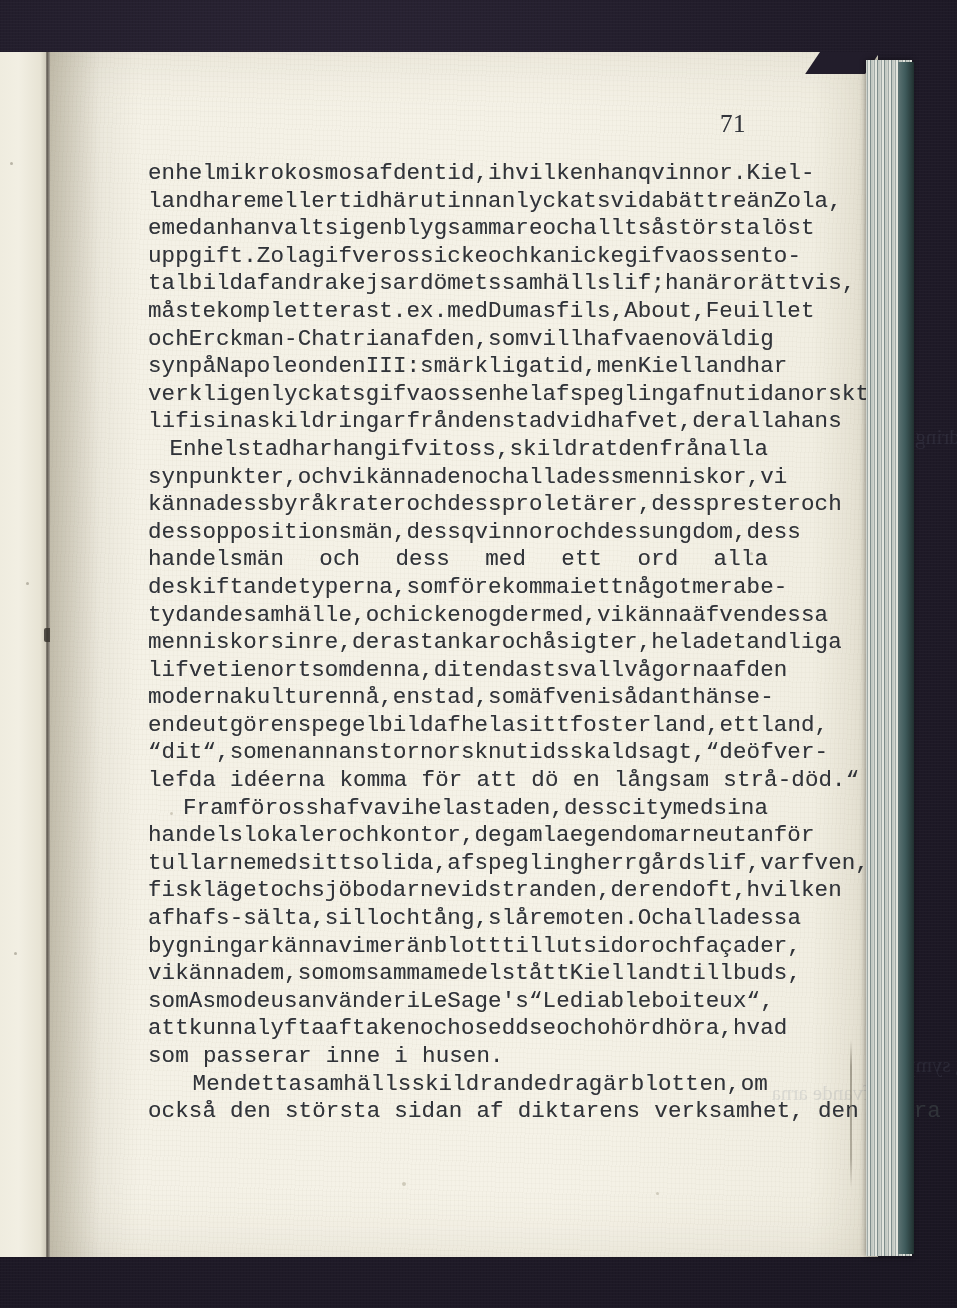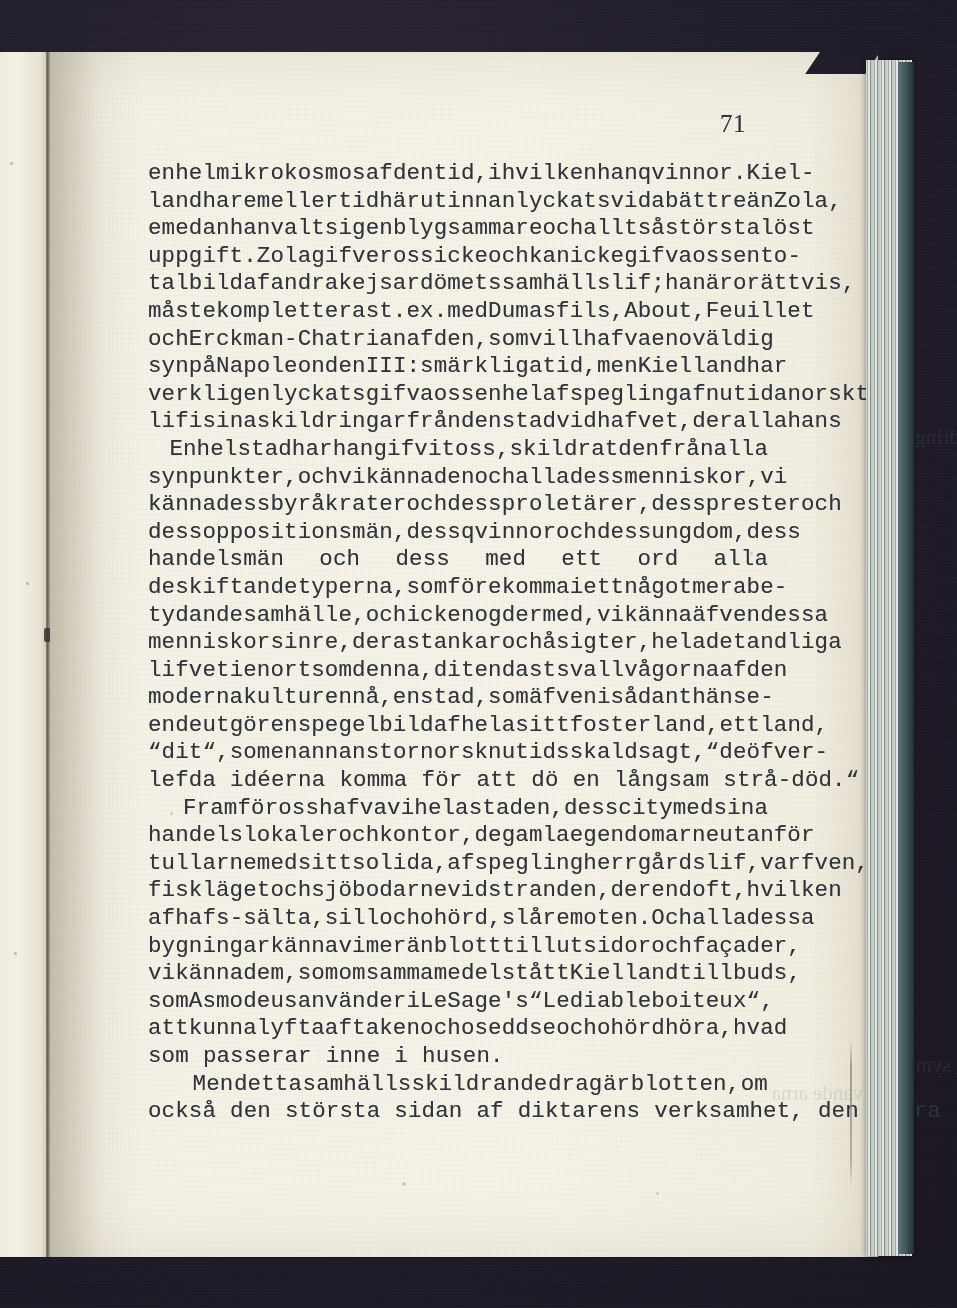--- a/index.html
+++ b/index.html
@@ -276,21 +276,21 @@
           <span class="line just"><span>moderna</span><span>kulturen</span><span>nå,</span><span>en</span><span>stad,</span><span>som</span><span>äfven</span><span>i</span><span>sådant</span><span>hänse-</span></span>
           <span class="line just"><span>ende</span><span>utgör</span><span>en</span><span>spegelbild</span><span>af</span><span>hela</span><span>sitt</span><span>fosterland,</span><span>ett</span><span>land,</span></span>
           <span class="line just"><span>“dit“,</span><span>som</span><span>en</span><span>annan</span><span>stor</span><span>norsk</span><span>nutidsskald</span><span>sagt,</span><span>“de</span><span>öfver-</span></span>
           <span class="line">lefda idéerna komma för att dö en långsam strå-död.“</span>
         </p>
       <p class="para" id="para-3">
           <span class="line just"><span style="width: 44px;"></span><span>Framför</span><span>oss</span><span>hafva</span><span>vi</span><span>hela</span><span>staden,</span><span>dess</span><span>city</span><span>med</span><span>sina</span></span>
           <span class="line just"><span>handelslokaler</span><span>och</span><span>kontor,</span><span>de</span><span>gamla</span><span>egendomarne</span><span>utanför</span></span>
           <span class="line just"><span>tullarne</span><span>med</span><span>sitt</span><span>solida,</span><span>afspegling</span><span>herrgårdslif,</span><span>varfven,</span></span>
           <span class="line just"><span>fiskläget</span><span>och</span><span>sjöbodarne</span><span>vid</span><span>stranden,</span><span>der</span><span>en</span><span>doft,</span><span>hvilken</span></span>
-          <span class="line just"><span>af</span><span>hafs-sälta,</span><span>sill</span><span>och</span><span>ohörd,</span><span>slår</span><span>emot</span><span>en.</span><span>Och</span><span>alla</span><span>dessa</span></span>
+          <span class="line just"><span>af</span><span>hafs-sälta,</span><span>sill</span><span>och</span><span>tång,</span><span>slår</span><span>emot</span><span>en.</span><span>Och</span><span>alla</span><span>dessa</span></span>
           <span class="line just"><span>bygningar</span><span>känna</span><span>vi</span><span>mer</span><span>än</span><span>blott</span><span>till</span><span>utsidor</span><span>och</span><span>façader,</span></span>
           <span class="line just"><span>vi</span><span>känna</span><span>dem,</span><span>som</span><span>om</span><span>samma</span><span>medel</span><span>stått</span><span>Kielland</span><span>till</span><span>buds,</span></span>
           <span class="line just"><span>som</span><span>Asmodeus</span><span>använder</span><span>i</span><span>Le</span><span>Sage's</span><span>“Le</span><span>diable</span><span>boiteux“,</span></span>
           <span class="line just"><span>att</span><span>kunna</span><span>lyfta</span><span>af</span><span>taken</span><span>och</span><span>osedd</span><span>se</span><span>och</span><span>ohörd</span><span>höra,</span><span>hvad</span></span>
           <span class="line">som passerar inne i husen.</span>
         </p>
       <p class="para" id="para-4">
           <span class="line just"><span style="width: 44px;"></span><span>Men</span><span>detta</span><span>samhällsskildrande</span><span>drag</span><span>är</span><span>blott</span><span>en,</span><span>om</span></span>
           <span class="line">också den största sidan af diktarens verksamhet, den andra</span>
         </p>

